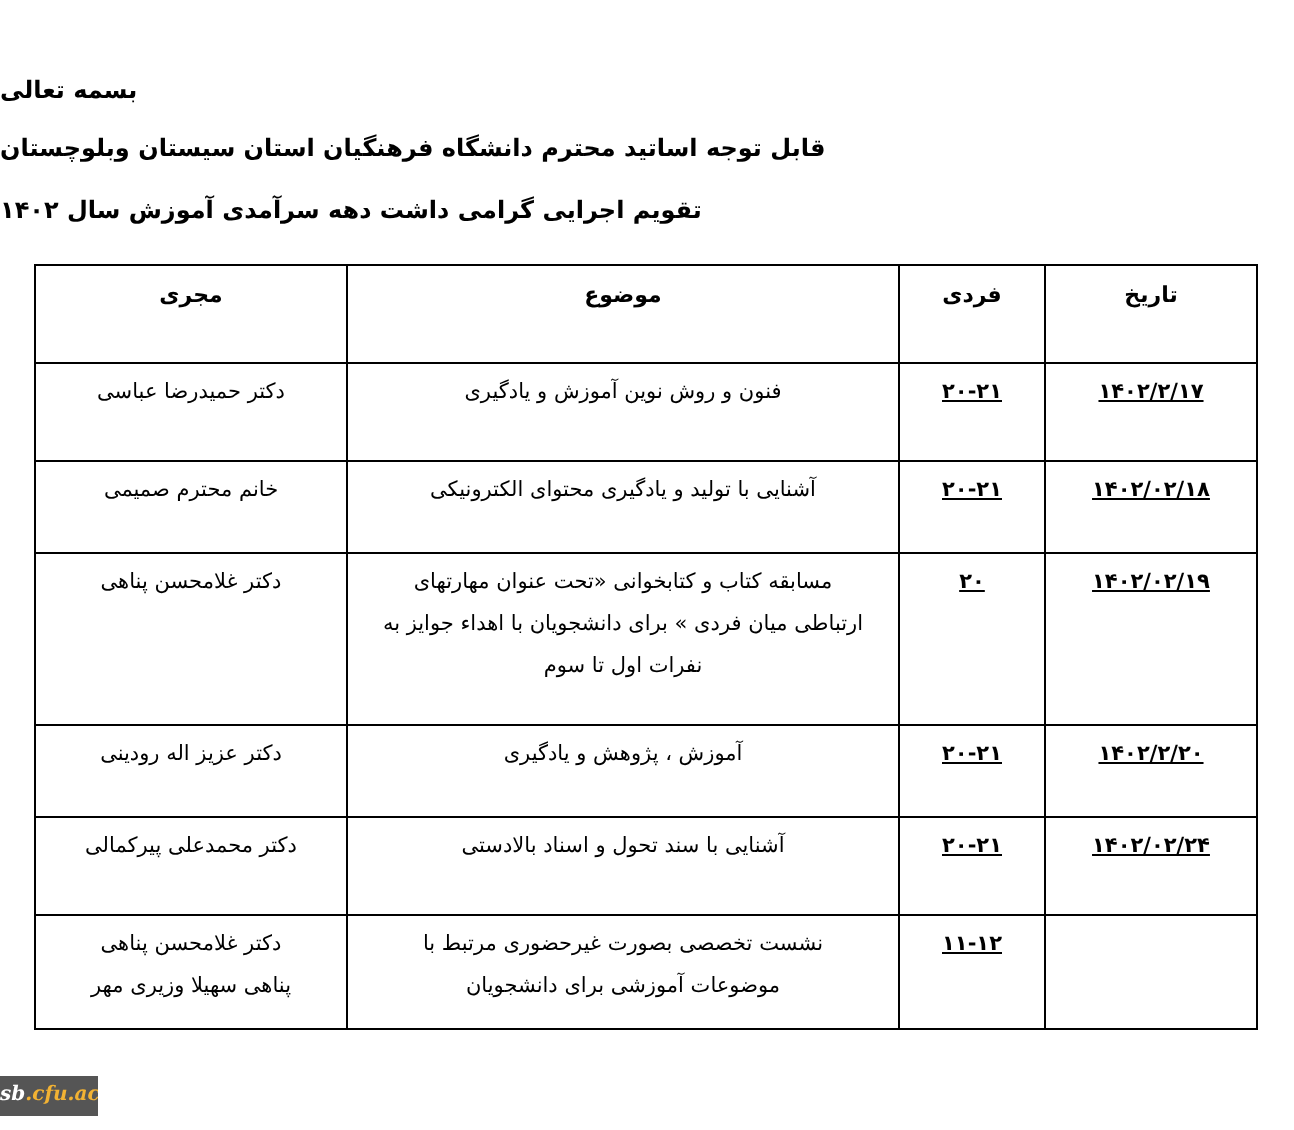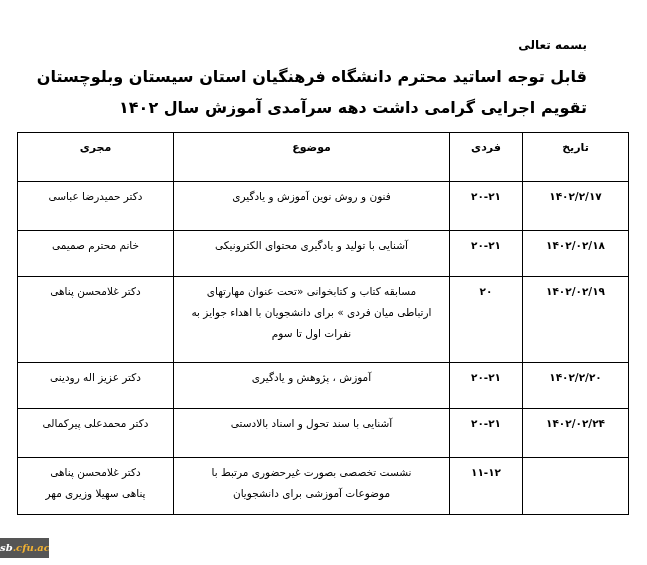--- a/index.html
+++ b/index.html
@@ -12,28 +12,28 @@
       height: 565px;
       position: relative;
       overflow: hidden;
       font-family: "DejaVu Sans", sans-serif;
       color: #000;
     }
     .heading {
       position: absolute;
       left: 0;
       width: 587px;
-      text-align: right;
+      text-align: left;
       font-weight: bold;
       direction: rtl;
       white-space: nowrap;
     }
     .h1 { top: 38px; font-size: 12px; }
-    .h2 { top: 67px; font-size: 16px; }
-    .h3 { top: 98px; font-size: 16px; }
+    .h2 { top: 67px; font-size: 12px; }
+    .h3 { top: 98px; font-size: 12px; }
 
     table.schedule {
       position: absolute;
       left: 17px;
       top: 132px;
       width: 611px;
       border-collapse: collapse;
       direction: rtl;
       table-layout: fixed;
     }
@@ -58,21 +58,21 @@
 
     tr.r-header { height: 49px; }
     tr.r1 { height: 49px; }
     tr.r2 { height: 46px; }
     tr.r3 { height: 86px; }
     tr.r4 { height: 46px; }
     tr.r5 { height: 49px; }
     tr.r6 { height: 57px; }
 
     td.presenter { font-weight: normal; }
-    td.date, td.time { font-weight: bold; }
+    td.date, td.time { font-weight: bold; text-decoration: underline; }
     .line { display: block; }
 
     .watermark {
       position: absolute;
       left: 0;
       top: 538px;
       width: 49px;
       height: 20px;
       background: #555555;
       color: #f2b233;

